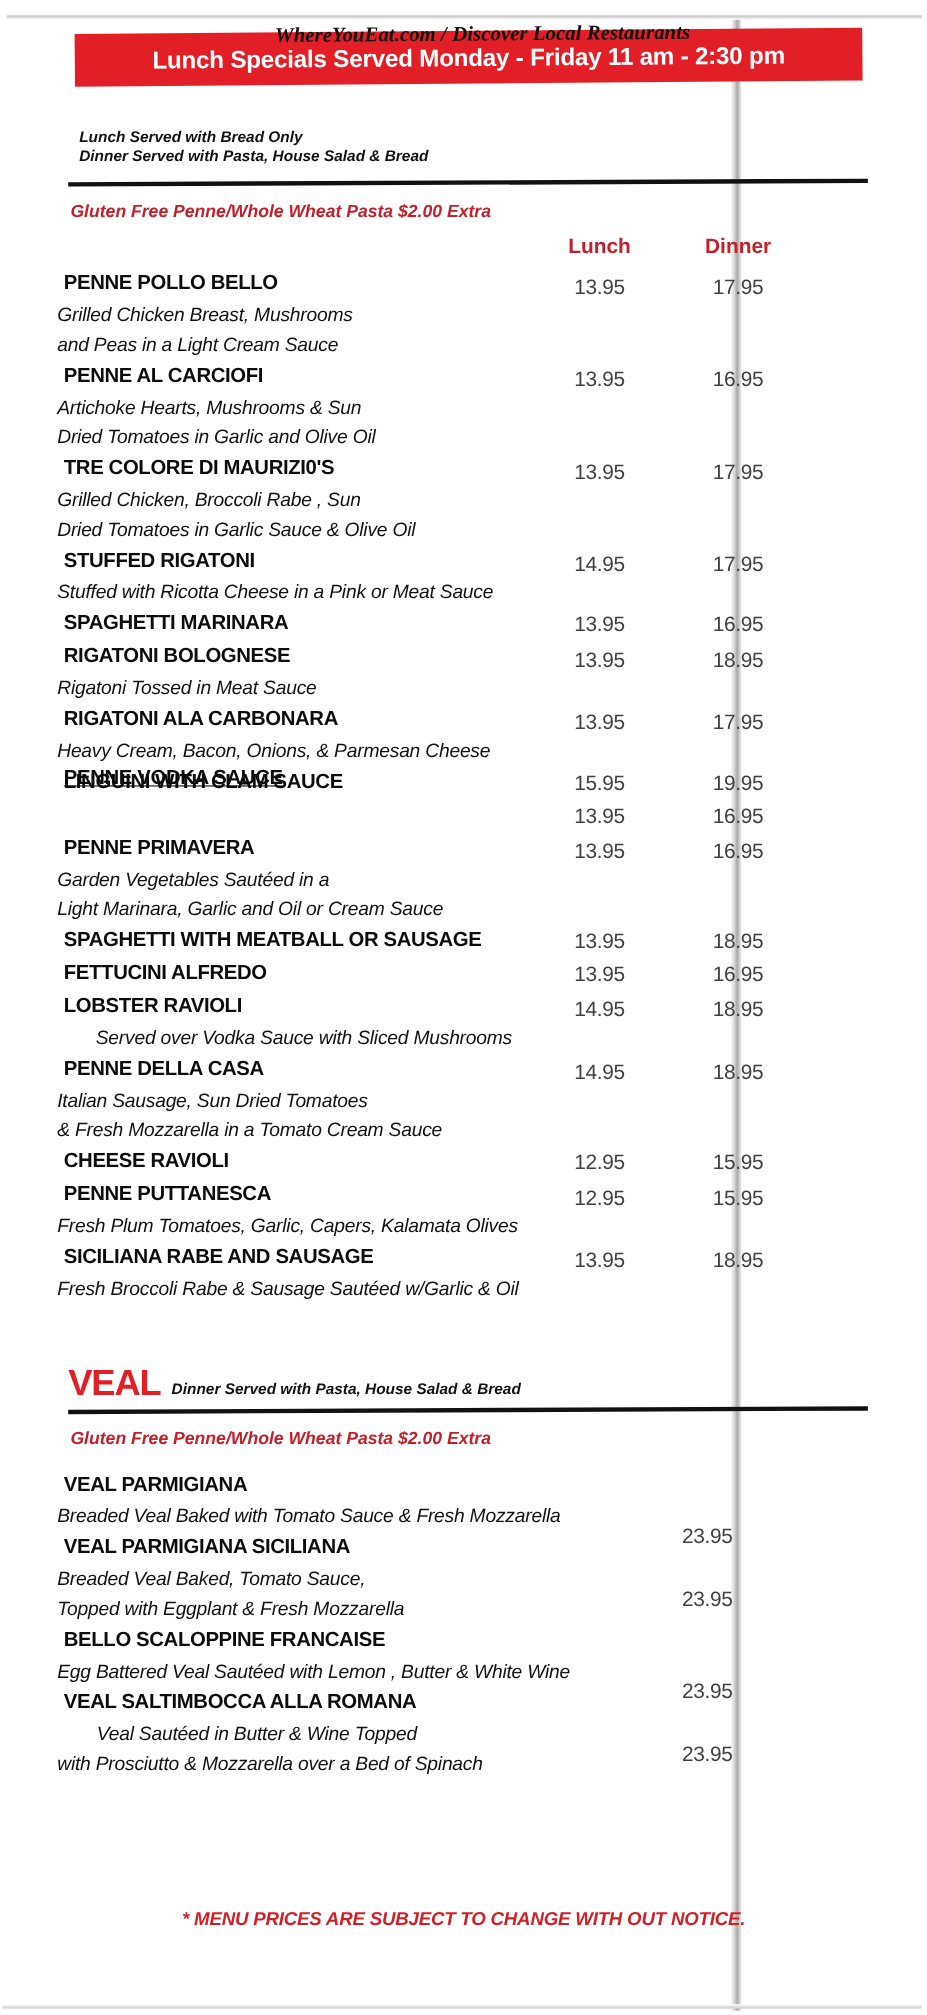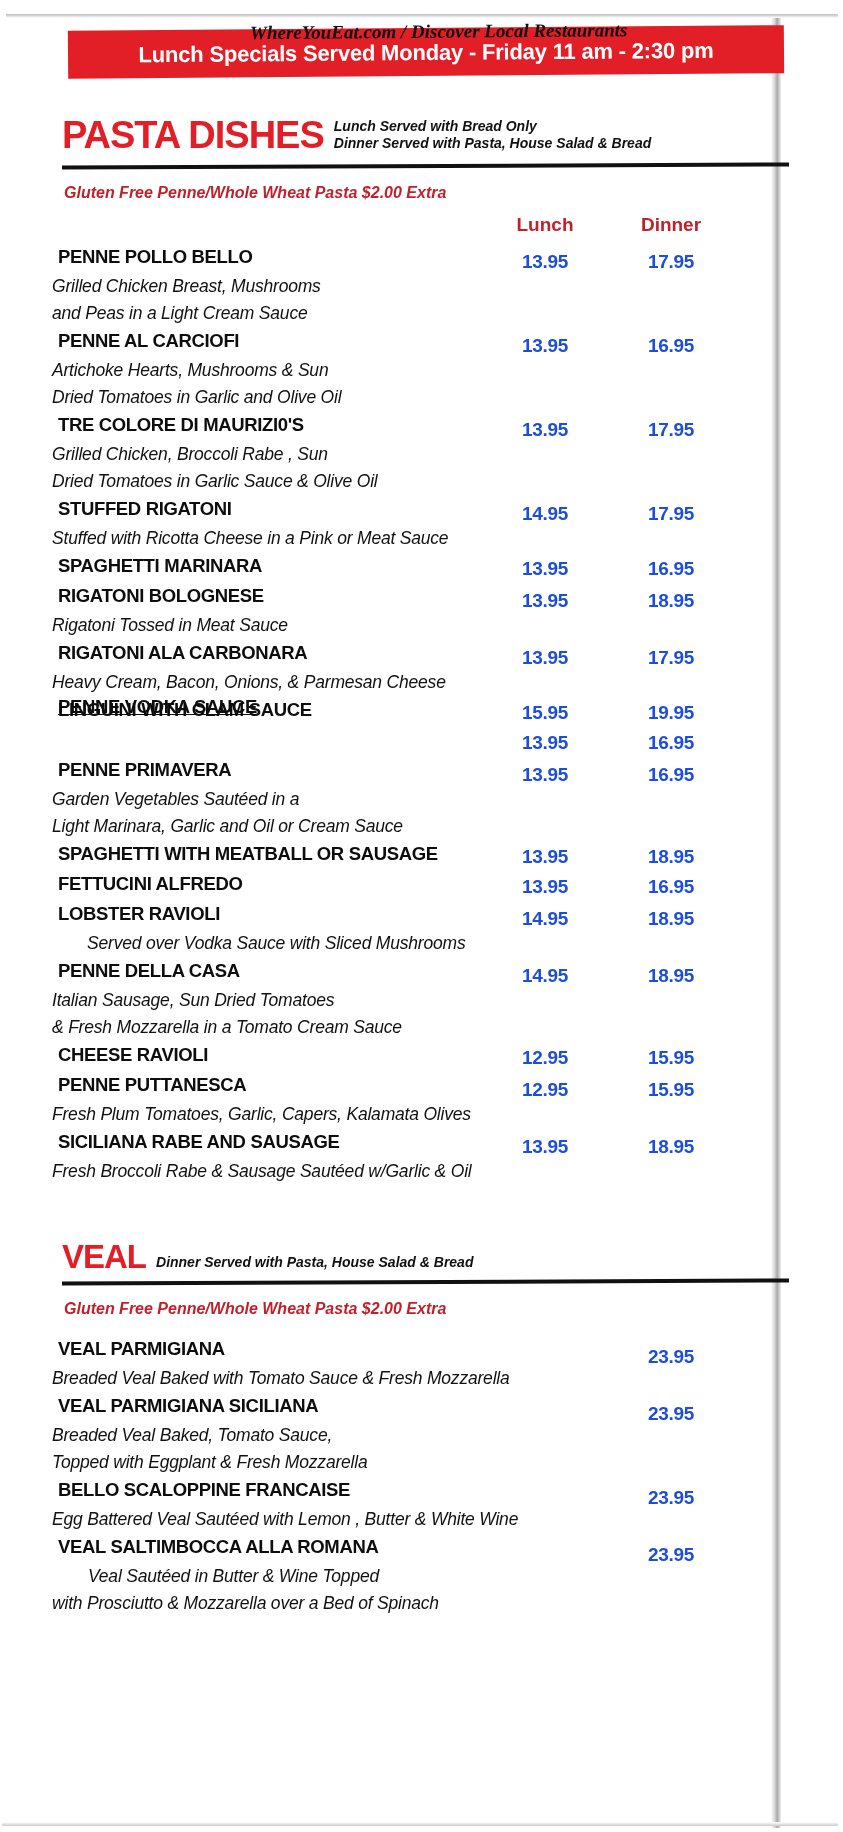--- a/index.html
+++ b/index.html
@@ -12,21 +12,21 @@
     height: 1832px;
     font-family: "Liberation Sans", sans-serif;
     position: relative;
     overflow: hidden;
   }
 
   
   .page {
     position: absolute;
     left: 0; top: 0;
-    width: 781px;
+    width: 674px;
     height: 1832px;
     background: #ffffff;
     box-sizing: border-box;
   }
   .page-edge-right {
     position: absolute;
     top: 18px; right: 0;
     width: 10px; height: 1810px;
     background: linear-gradient(to right, #ffffff 0%, #d8d8d8 35%, #a8a8a8 62%, #efefef 100%);
   }
@@ -149,29 +149,29 @@
     left: 52px;
     font-size: 17.5px;
     font-style: italic;
     color: #111;
     letter-spacing: -0.2px;
     white-space: nowrap;
   }
   .price {
     position: absolute;
     font-size: 19px;
-    font-weight: bold;
-    color: #1d4ed8;
+    font-weight: normal;
+    color: #404040;
     width: 90px;
     text-align: center;
     letter-spacing: -0.3px;
   }
   .price.lunch { left: 500px; }
   .price.dinner { left: 626px; }
-  .price.single { left: 626px; }
+  .price.single { left: 598px; margin-top: 41px; }
 
   .footer-note {
     position: absolute;
     left: 0;
     top: 1735px;
     width: 843px;
     text-align: center;
     font-size: 17px;
     font-weight: bold;
     font-style: italic;
@@ -186,21 +186,21 @@
   <div class="page-edge-top"></div>
   <div class="page-edge-right"></div>
   <div class="page-edge-bottom"></div>
 
   <div class="banner">
     <div class="banner-text">Lunch Specials Served Monday - Friday 11 am - 2:30 pm</div>
   </div>
   <div class="banner-site">WhereYouEat.com / Discover Local Restaurants</div>
 
   <div id="sections-root">
-      <div class="section-head" style="top: 116px;"><span class="sec-title big">PASTA DISHES</span><span class="sec-sub"><div>Lunch Served with Bread Only</div><div>Dinner Served with Pasta, House Salad &amp; Bread</div></span></div>
+      <div class="section-head" style="top: 116px;"><span class="sec-sub"><div>Lunch Served with Bread Only</div><div>Dinner Served with Pasta, House Salad &amp; Bread</div></span></div>
       <div class="sec-rule" style="top: 164px;"></div>
       <div class="gf-note" style="top: 184px;">Gluten Free Penne/Whole Wheat Pasta $2.00 Extra</div>
       <div class="col-head" style="top: 214px; left: 500px;">Lunch</div>
       <div class="col-head" style="top: 214px; left: 626px;">Dinner</div>
       <div class="item-name" style="top: 246px;">PENNE POLLO BELLO</div>
       <div class="price lunch" style="top: 251px;">13.95</div>
       <div class="price dinner" style="top: 251px;">17.95</div>
       <div class="item-desc" style="top: 276px;">Grilled Chicken Breast, Mushrooms</div>
       <div class="item-desc" style="top: 303px;">and Peas in a Light Cream Sauce</div>
       <div class="item-name" style="top: 330px;">PENNE AL CARCIOFI</div>
@@ -277,13 +277,14 @@
       <div class="item-desc" style="top: 1452px;">Topped with Eggplant &amp; Fresh Mozzarella</div>
       <div class="item-name" style="top: 1479px;">BELLO SCALOPPINE FRANCAISE</div>
       <div class="price single" style="top: 1487px;">23.95</div>
       <div class="item-desc" style="top: 1509px;">Egg Battered Veal Sautéed with Lemon , Butter &amp; White Wine</div>
       <div class="item-name" style="top: 1536px;">VEAL SALTIMBOCCA ALLA ROMANA</div>
       <div class="price single" style="top: 1544px;">23.95</div>
       <div class="item-desc" style="top: 1566px; margin-left: 36px;">Veal Sautéed in Butter &amp; Wine Topped</div>
       <div class="item-desc" style="top: 1593px;">with Prosciutto &amp; Mozzarella over a Bed of Spinach</div>
     </div>
 
+  <div class="footer-note">* MENU PRICES ARE SUBJECT TO CHANGE WITH OUT NOTICE.</div>
 </div>
 
 </body></html>

